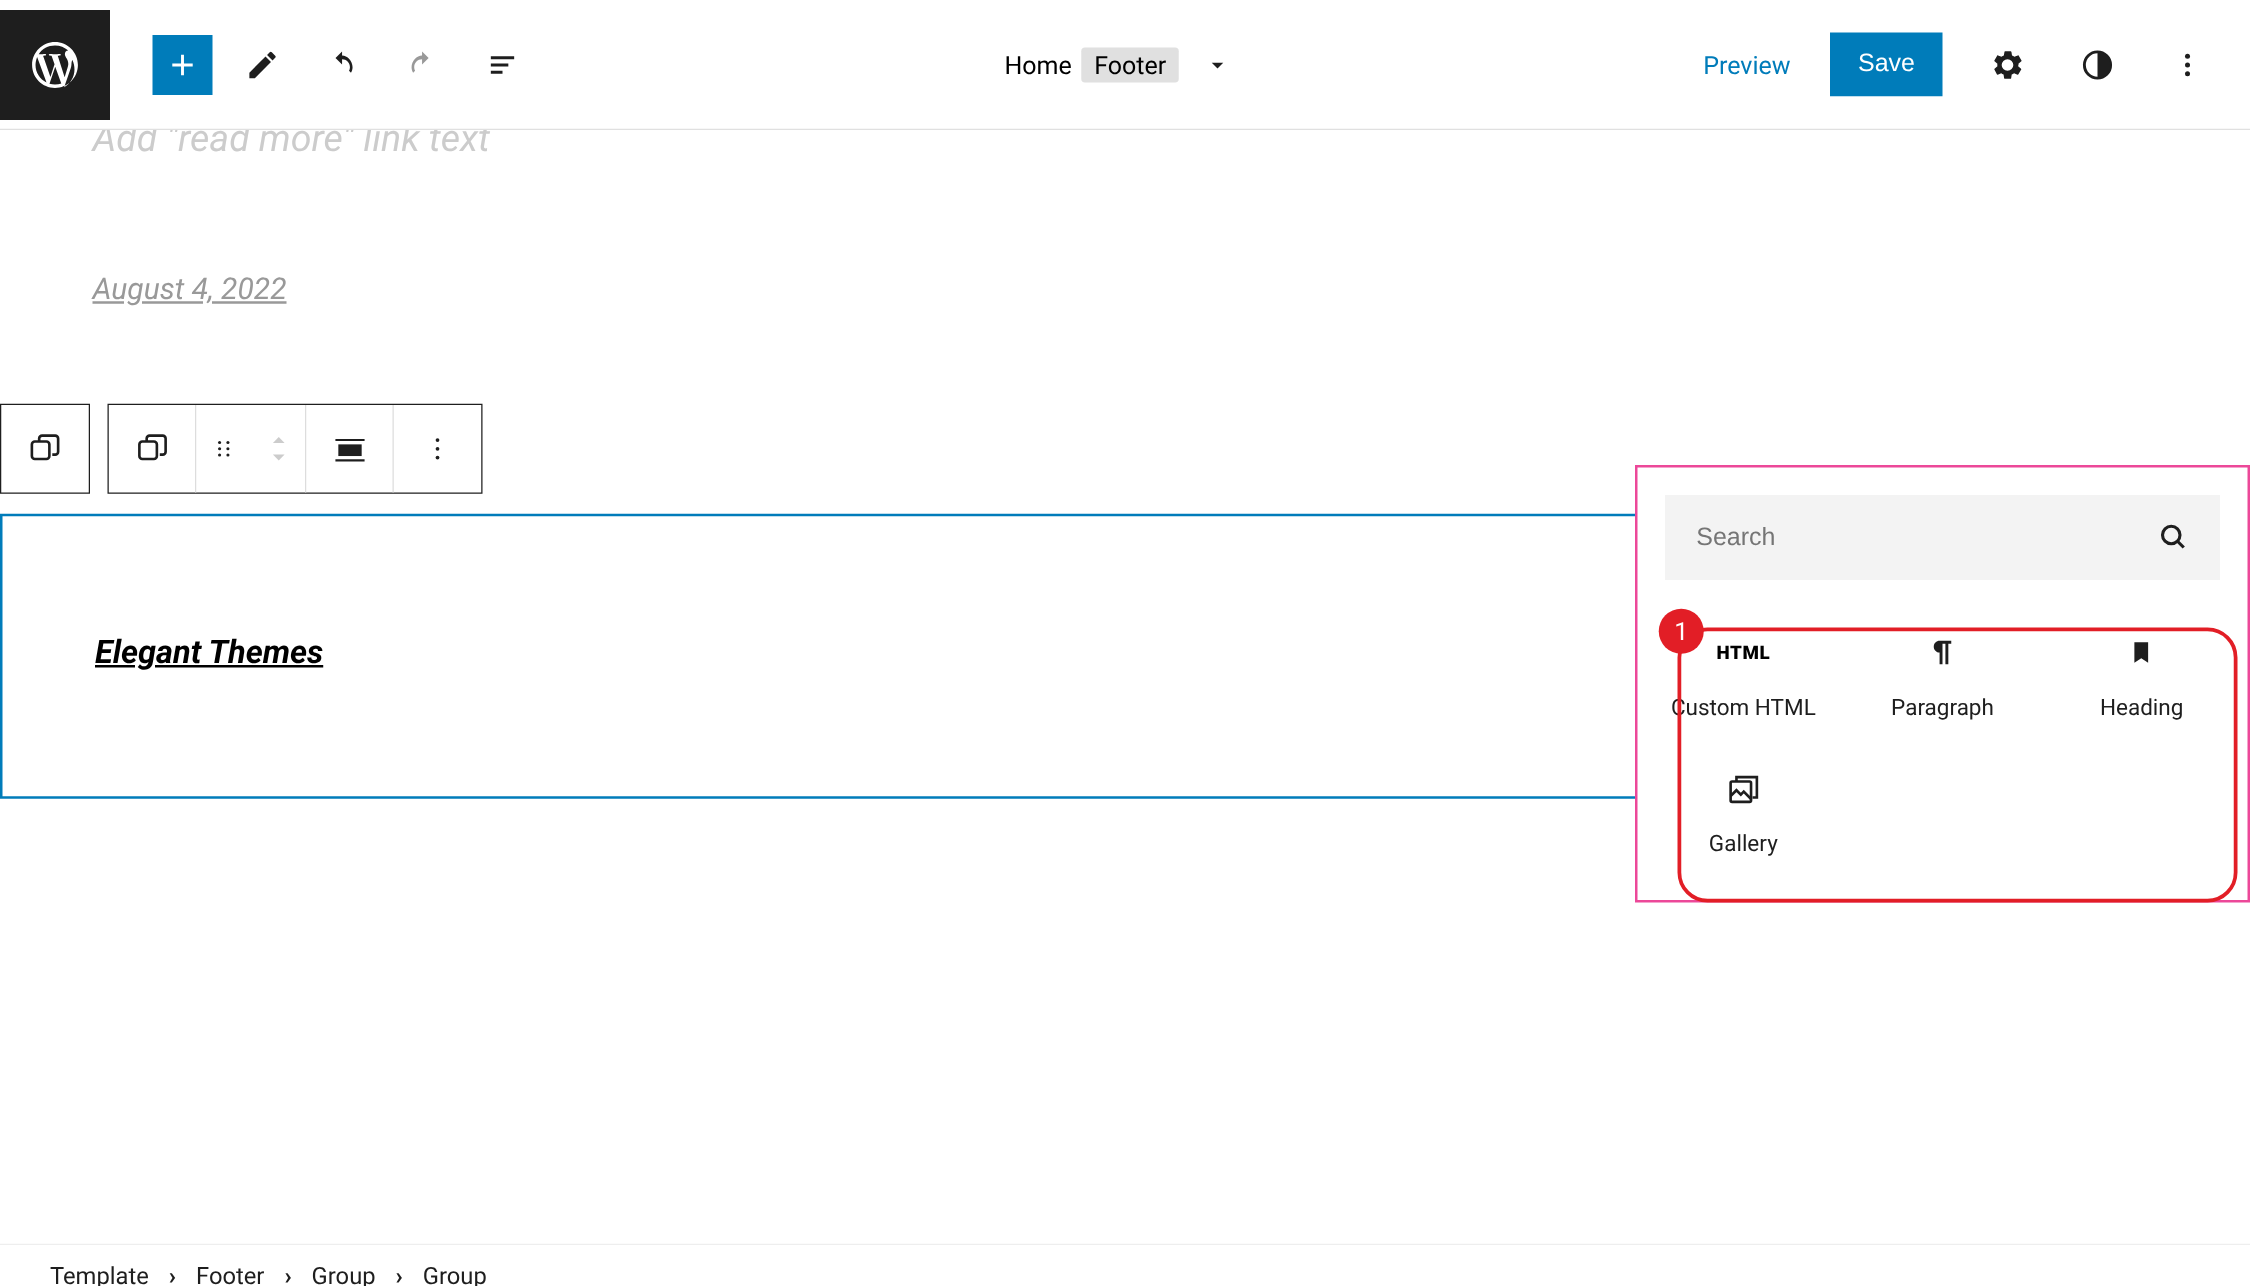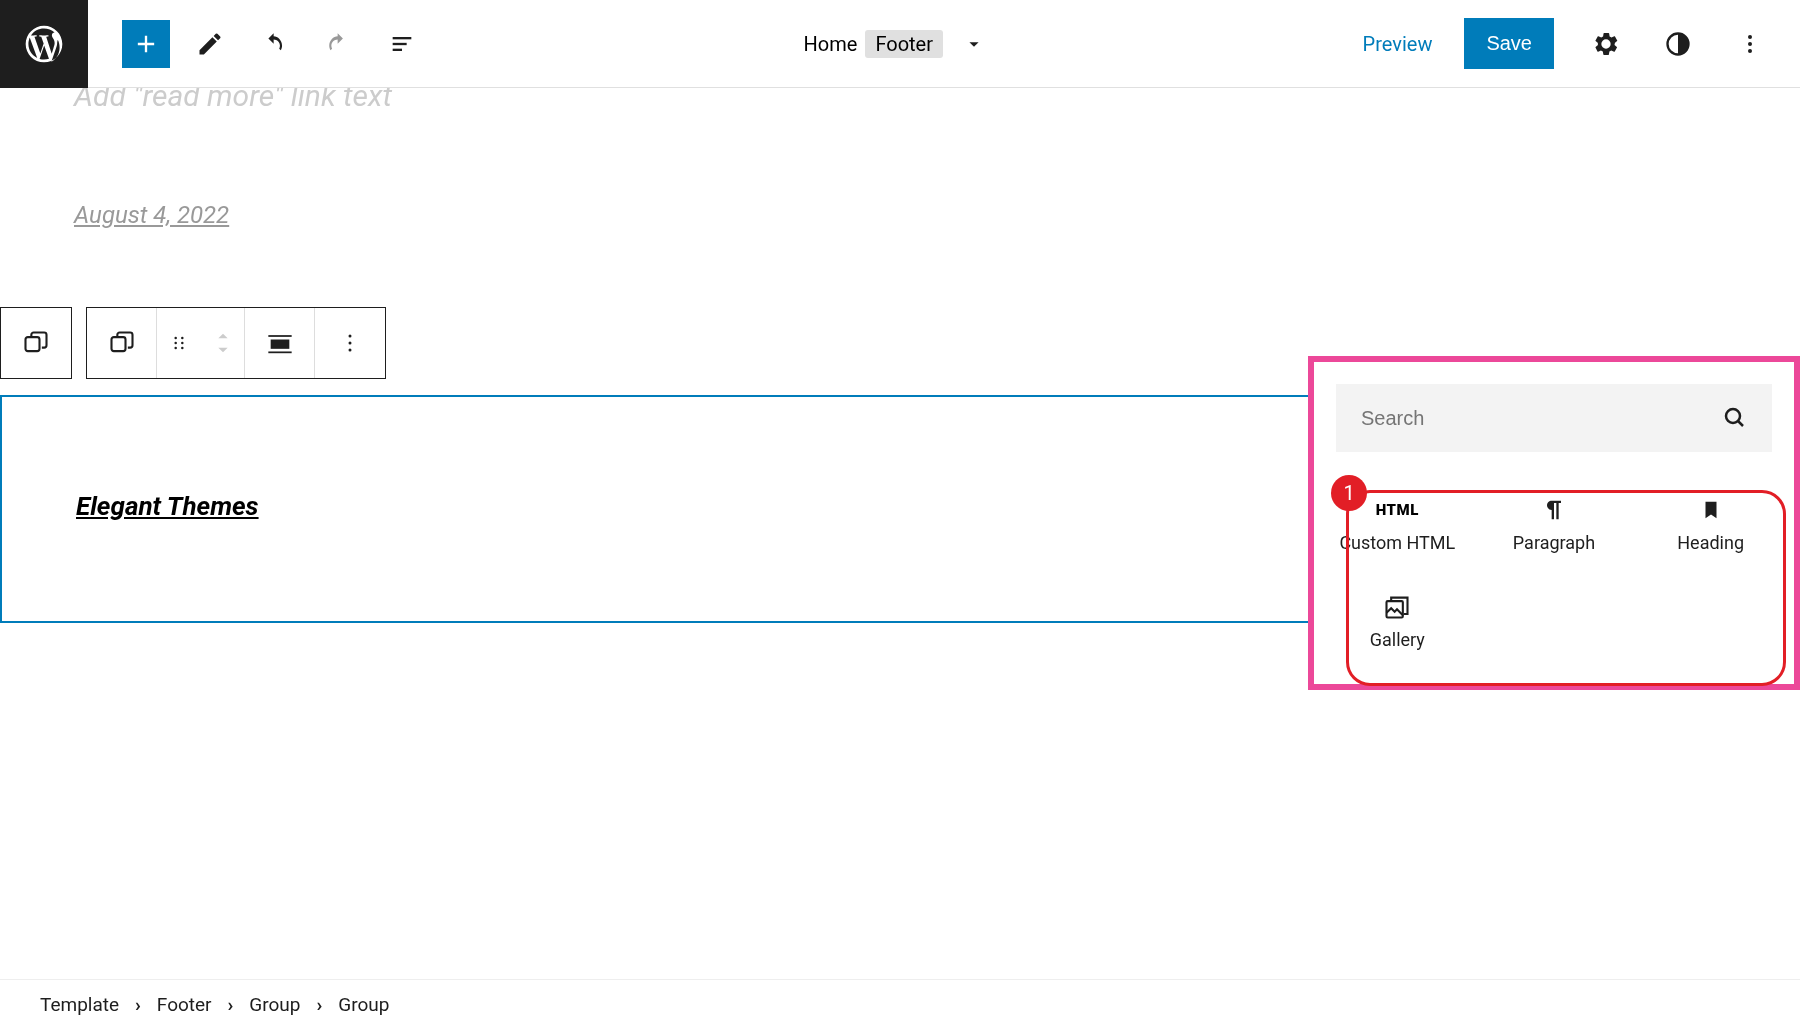--- a/index.html
+++ b/index.html
@@ -1,18 +1,18 @@
 <!DOCTYPE html>
 <html><head>
   <meta charset="utf-8">
   <style>
     * { box-sizing: border-box; margin: 0; padding: 0; }
     body { font-family: -apple-system, BlinkMacSystemFont, "Segoe UI", Roboto, sans-serif; background: #fff; overflow: hidden; }
     
-    .topbar { display: flex; align-items: center; height: 88px; border-bottom: 1px solid #e0e0e0; }
+    .topbar { display: flex; align-items: center; height: 104px; border-bottom: 1px solid #e0e0e0; }
     .wp-logo { width: 88px; height: 88px; background: #1e1e1e; display: flex; align-items: center; justify-content: center; }
     .wp-logo svg { width: 44px; height: 44px; fill: #fff; }
     
     .toolbar-left { display: flex; align-items: center; gap: 16px; padding-left: 34px; }
     .add-btn { width: 48px; height: 48px; background: #007cba; display: flex; align-items: center; justify-content: center; cursor: pointer; }
     .tool-btn { width: 48px; height: 48px; display: flex; align-items: center; justify-content: center; cursor: pointer; }
     .tool-btn.disabled svg { fill: #999; }
     
     .toolbar-center { flex: 1; display: flex; align-items: center; justify-content: center; gap: 8px; font-size: 20px; }
     .template-part { background: #e0e0e0; padding: 2px 10px; border-radius: 3px; }
@@ -36,25 +36,25 @@
     
     .block-toolbar { display: flex; margin-top: 78px; margin-left: -74px; }
     .bt-group { display: flex; border: 1px solid #1e1e1e; margin-right: 14px; }
     .bt-btn { width: 70px; height: 70px; display: flex; align-items: center; justify-content: center; border-right: 1px solid #ddd; cursor: pointer; }
     .bt-btn:last-child { border-right: none; }
     .bt-btn.narrow { width: 44px; flex-direction: column; gap: 4px; }
     
     .footer-area { border: 2px solid #007cba; margin-top: 16px; margin-left: -74px; margin-right: -1130px; padding: 94px 74px 100px; position: relative; }
     .site-title { font-size: 26px; font-weight: 700; font-style: italic; text-decoration: underline; }
     
-    .inserter { position: absolute; right: 0; top: 268px; width: 492px; background: #fff; border: 6px solid #ec4899; }
+    .inserter { position: absolute; right: 0; top: 268px; width: 492px; background: #fff; border: 2px solid #ec4899; }
     .inserter-search { margin: 22px 22px 0; background: #f3f3f3; display: flex; align-items: center; padding: 22px 25px; }
     .inserter-search input { flex: 1; border: none; background: transparent; font-size: 20px; outline: none; }
     .inserter-blocks { display: grid; grid-template-columns: 1fr 1fr 1fr; padding: 28px 10px 20px; gap: 10px; }
-    .block-item { display: flex; flex-direction: column; align-items: center; gap: 6px; padding: 14px 0; cursor: pointer; }
+    .block-item { display: flex; flex-direction: column; align-items: center; gap: 18px; padding: 14px 0; cursor: pointer; }
     .block-item .block-label { font-size: 18px; color: #1e1e1e; }
     .block-icon { height: 32px; display: flex; align-items: center; justify-content: center; }
     .browse-all { background: #1e1e1e; color: #fff; text-align: center; padding: 22px; font-size: 20px; cursor: pointer; }
     
     .callout { position: absolute; border: 3px solid #e21e26; border-radius: 24px; pointer-events: none; }
     .callout-badge { position: absolute; width: 36px; height: 36px; border-radius: 50%; background: #e21e26; color: #fff; display: flex; align-items: center; justify-content: center; font-size: 20px; top: -18px; left: -18px; }
     
     .breadcrumb-bar { height: 50px; display: flex; align-items: center; padding: 0 40px; font-size: 19px; color: #1e1e1e; gap: 16px; border-top: 1px solid #eee; }
     .breadcrumb-bar .sep { color: #1e1e1e; font-weight: bold; }
   </style>

